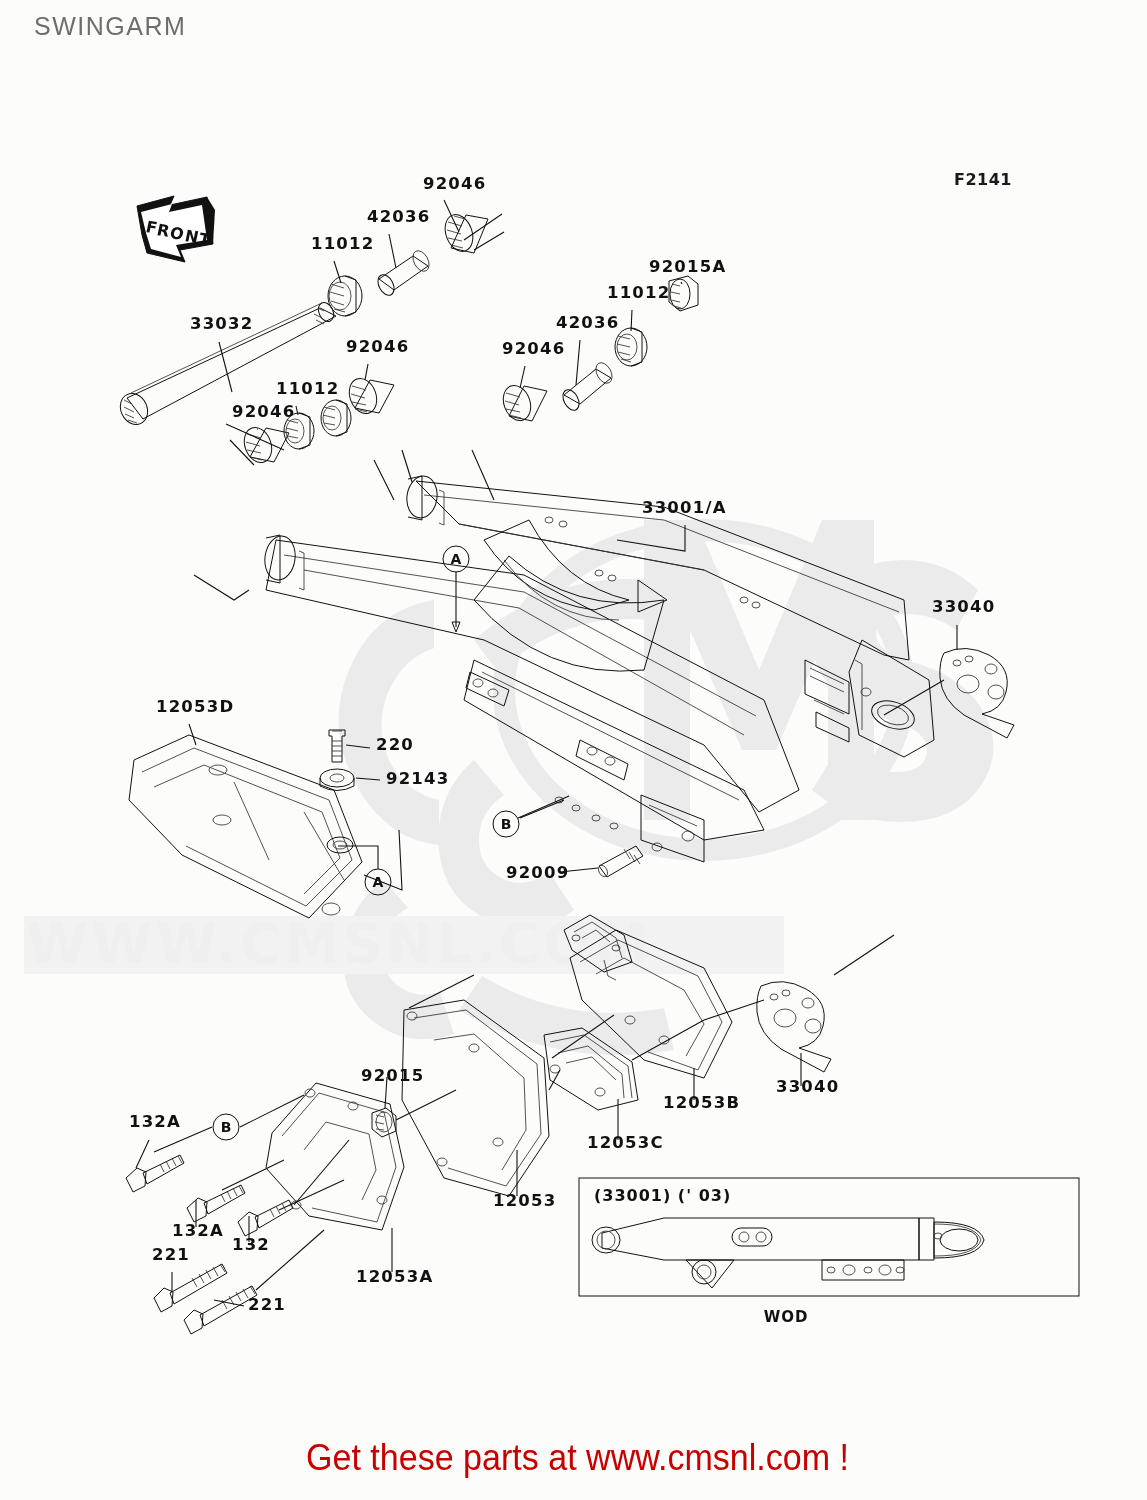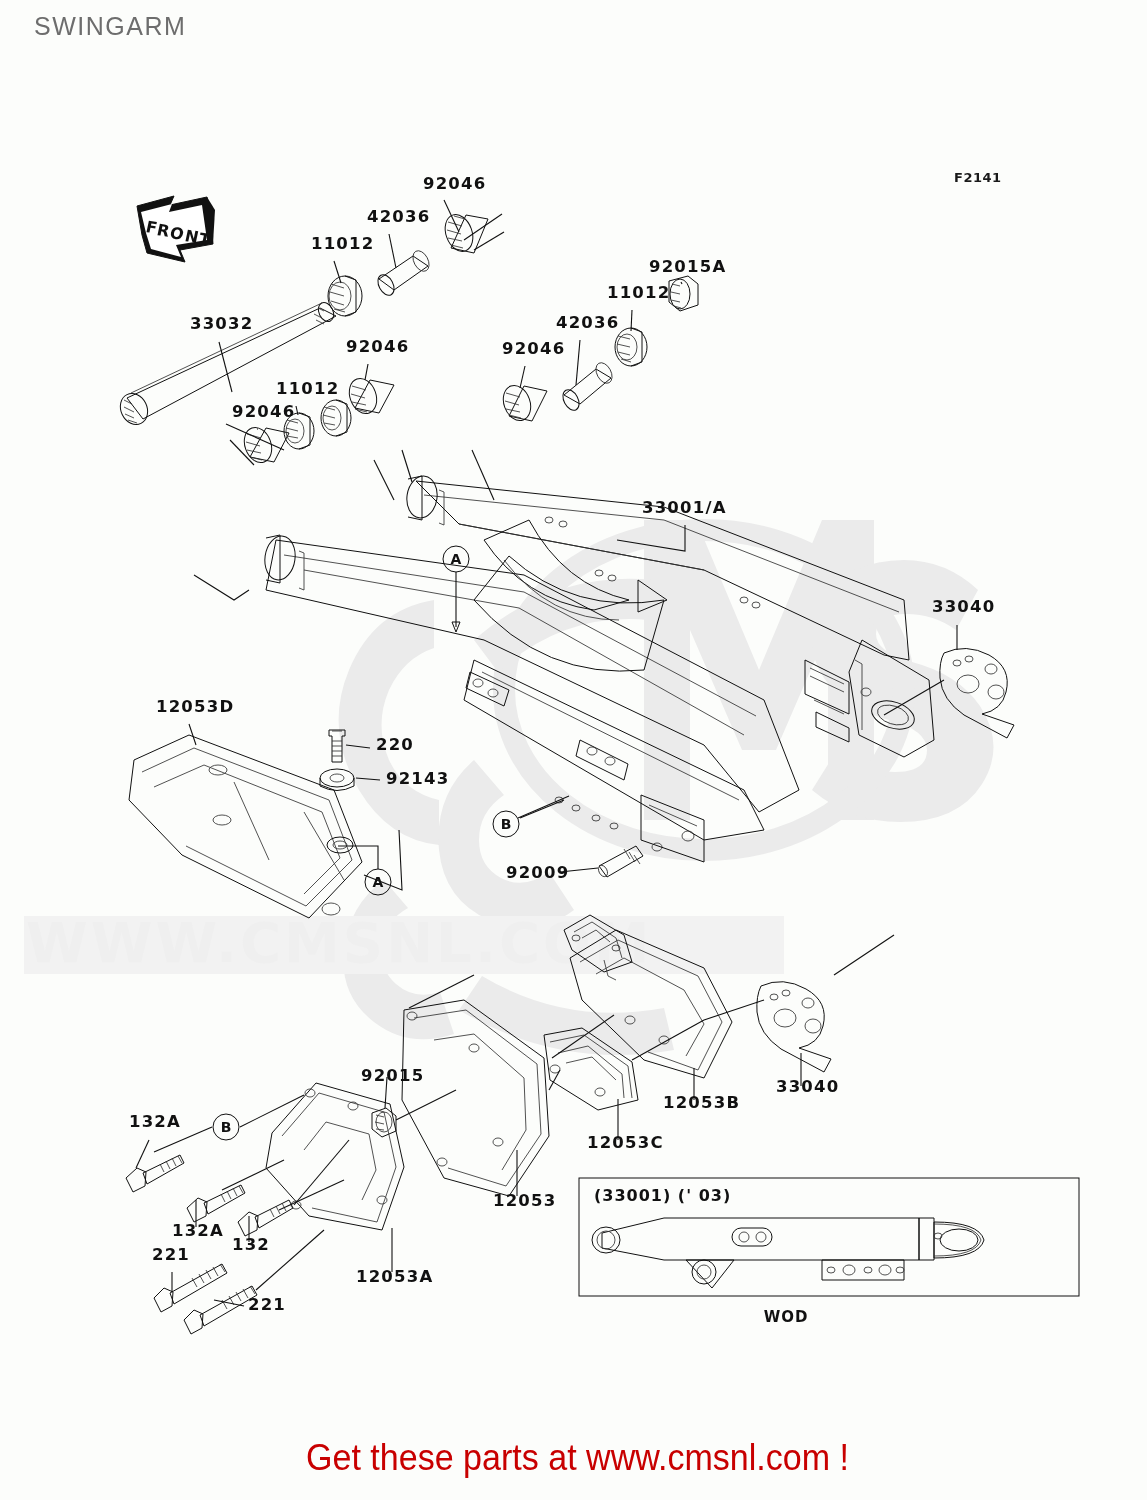--- a/index.html
+++ b/index.html
@@ -13,21 +13,21 @@
   #page{position:absolute;left:4px;top:0;width:1147px;height:1172px;}
 
   .title{
     position:absolute;left:30px;top:12px;
     font-size:25px;letter-spacing:1.5px;
     color:#6d6d6d;font-weight:400;
     font-family:"Liberation Sans", sans-serif;
   }
   .refcode{
     position:absolute;left:950px;top:170px;
-    font-size:13px;color:#1a1a1a;font-weight:bold;
+    font-size:16px;color:#1a1a1a;font-weight:bold;
     letter-spacing:0.5px;
     font-family:"DejaVu Sans", sans-serif;
   }
   .footer{
     position:absolute;left:0;top:1437px;width:1147px;
     text-align:center;
     font-size:37px;color:#c80000;
     font-family:"Liberation Sans", sans-serif;
     font-weight:400;
     transform:scaleX(0.92);

